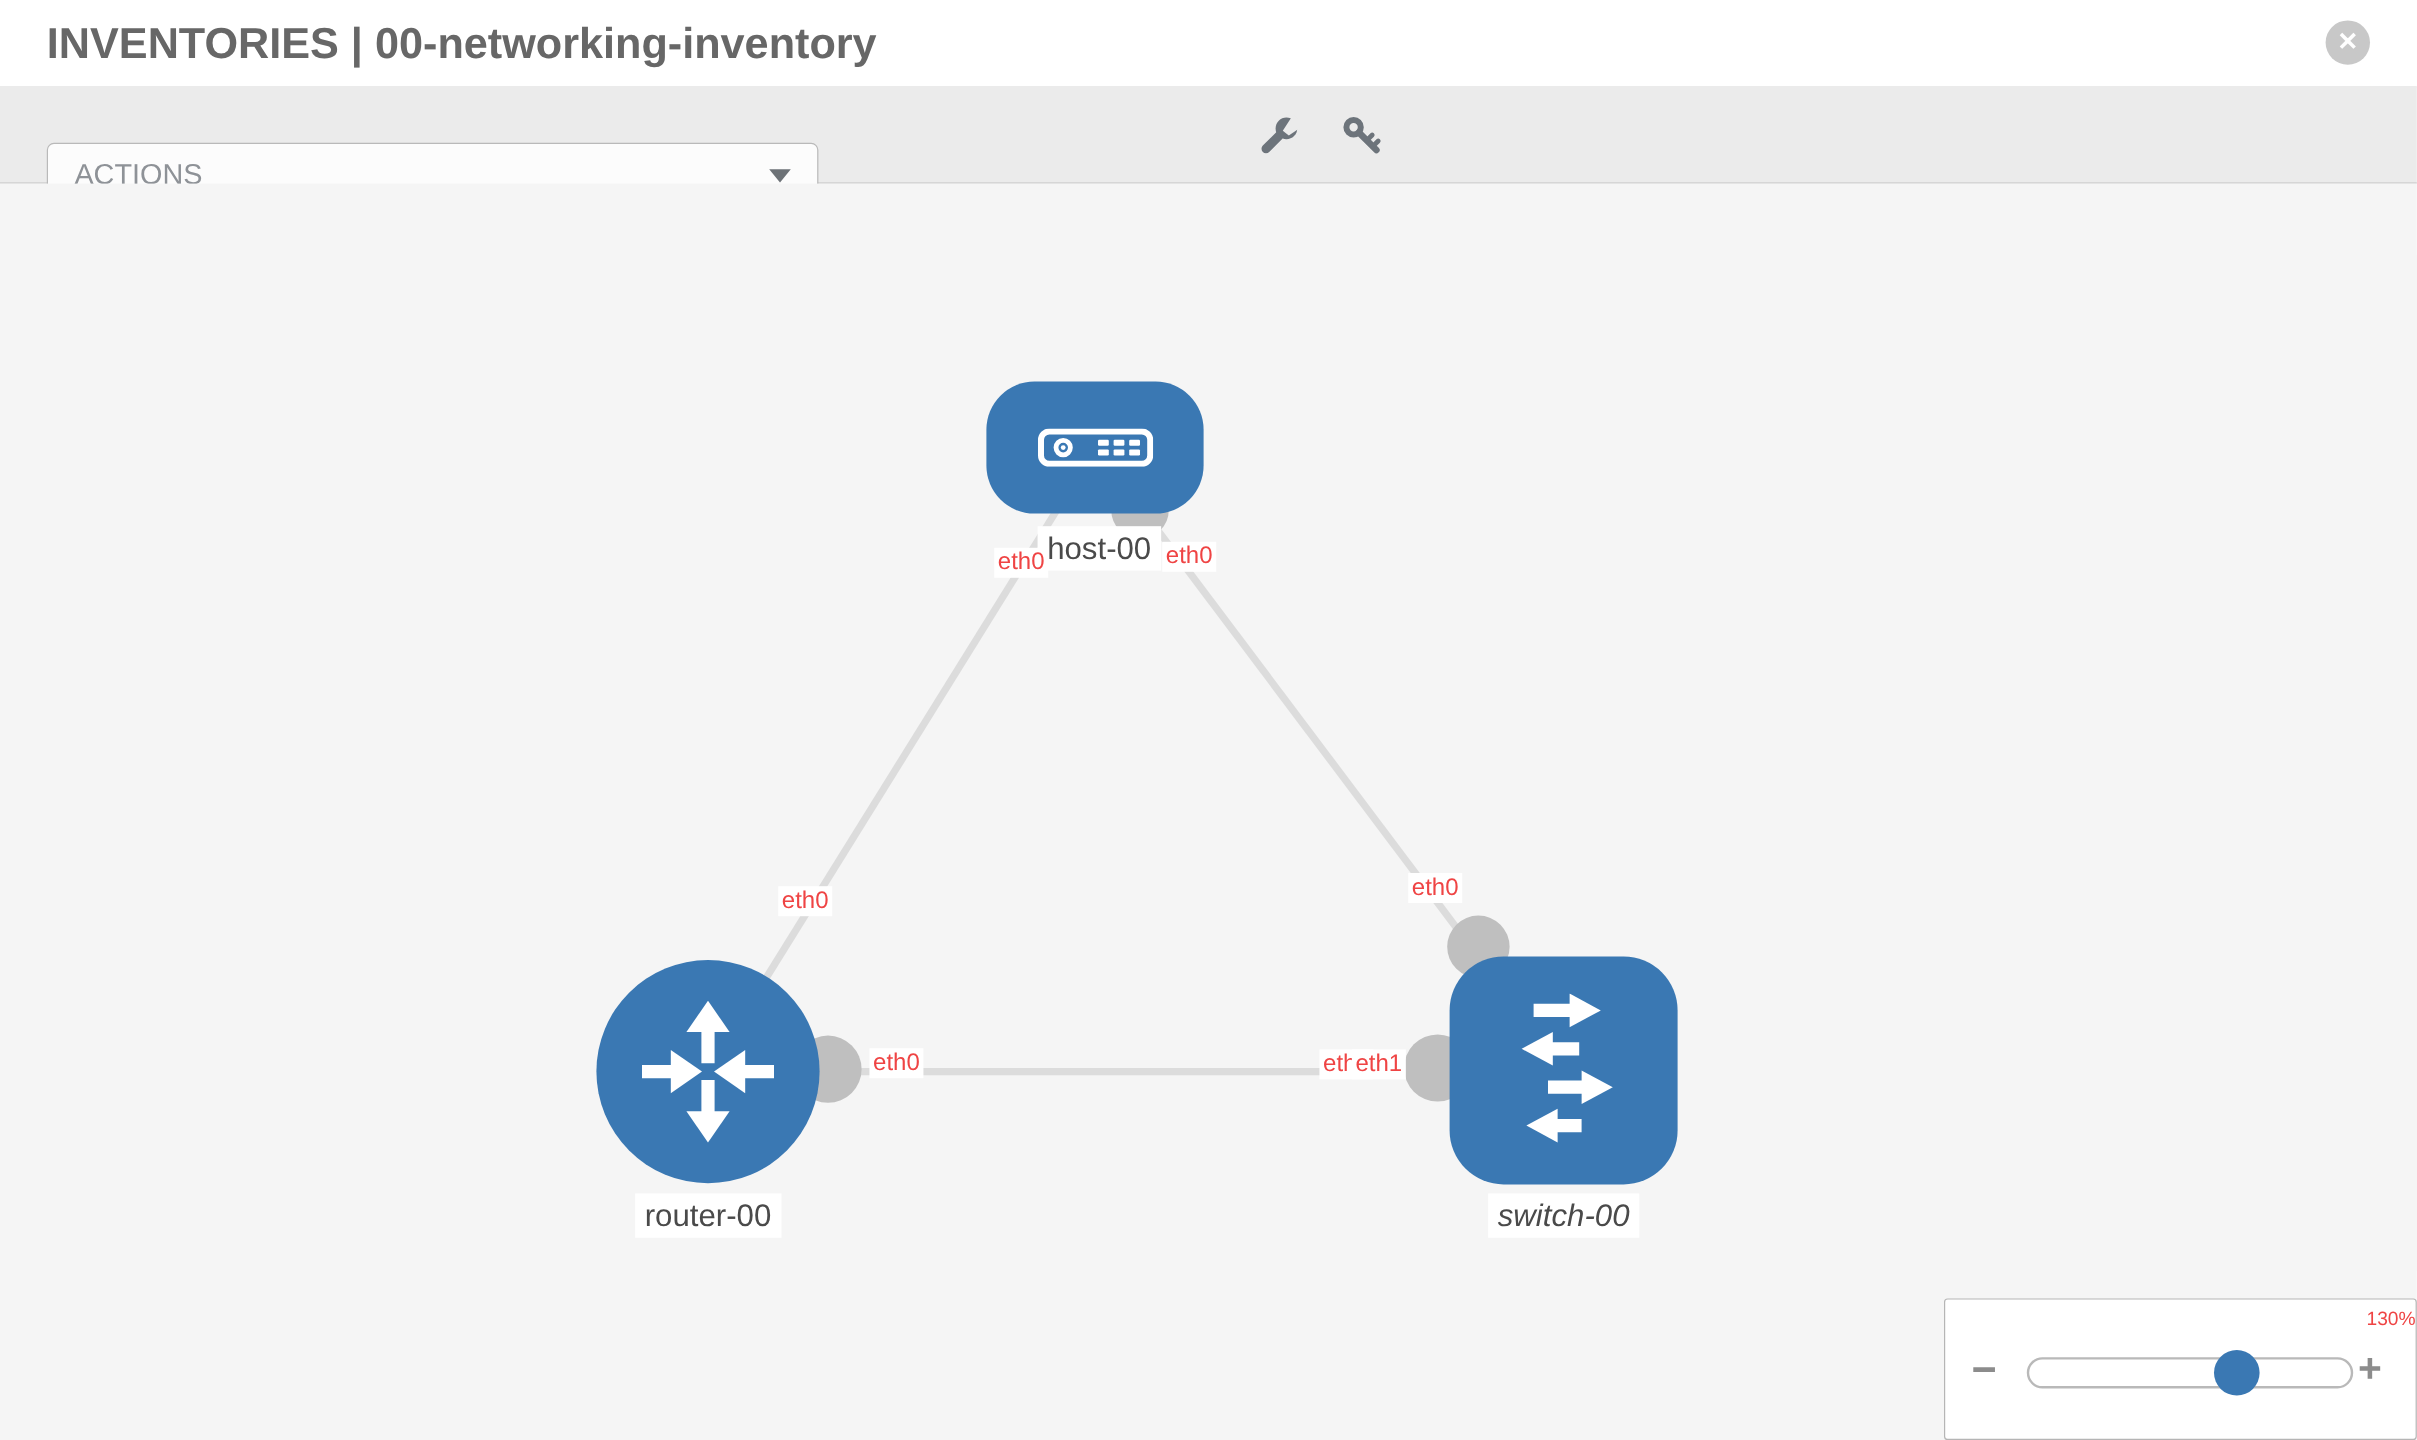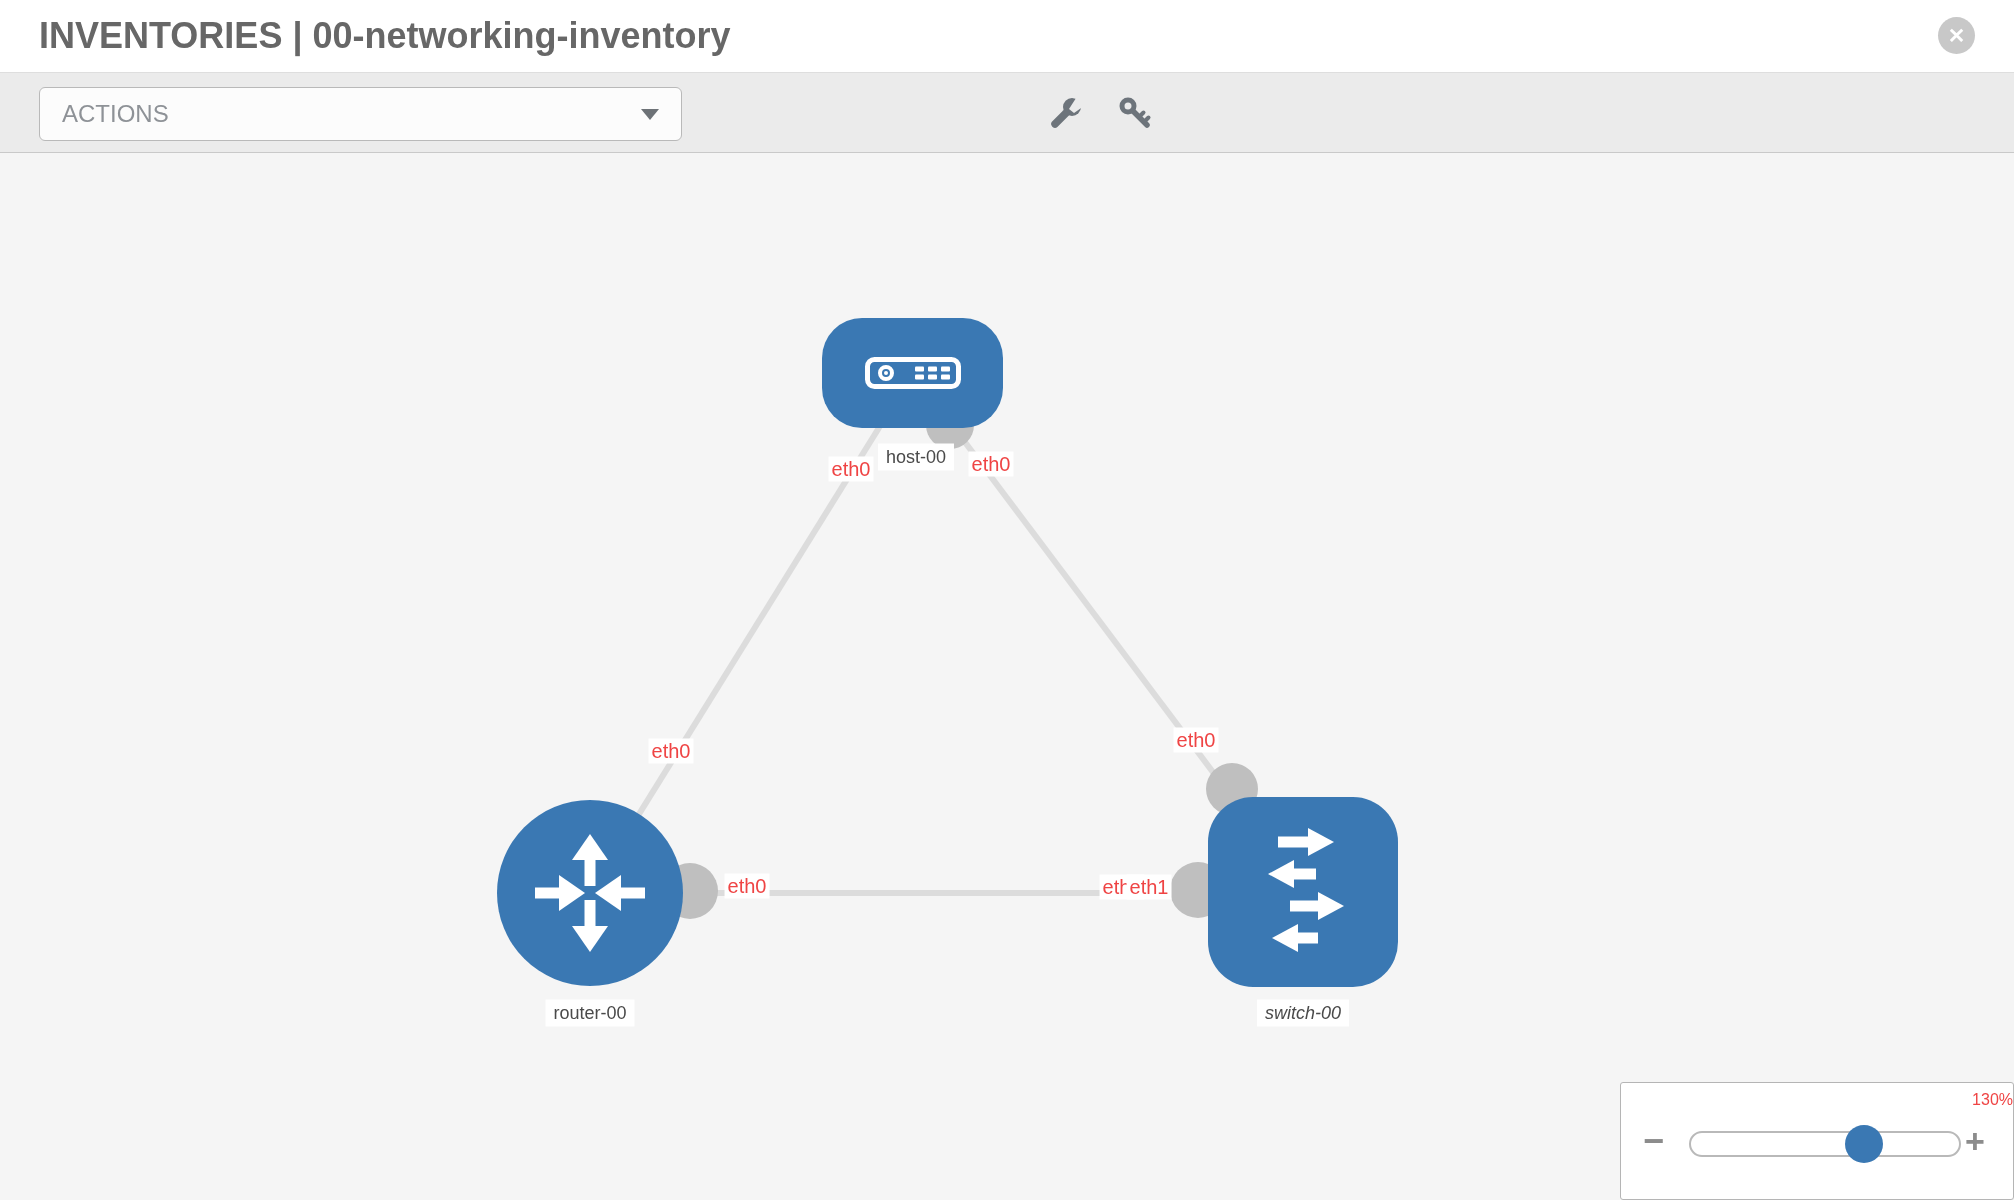--- a/index.html
+++ b/index.html
@@ -8,33 +8,33 @@
     font-family:"Liberation Sans", sans-serif;background:#ffffff;
   }
   
   .header{position:absolute;left:0;top:0;width:2014px;height:72px;background:#ffffff;border-bottom:1px solid #dedede;}
   .header-title{position:absolute;left:39px;top:0;height:72px;line-height:72px;font-size:36px;font-weight:bold;color:#676767;}
   .close-btn{position:absolute;left:1938px;top:17px;width:37px;height:37px;border-radius:50%;background:#c8c8c8;color:#ffffff;display:flex;align-items:center;justify-content:center;font-size:21px;font-weight:bold;cursor:pointer;}
   
   .toolbar{position:absolute;left:0;top:73px;width:2014px;height:79px;background:#ebebeb;border-bottom:1px solid #c9c9c9;}
   .dropdown{position:absolute;top:14px;height:54px;box-sizing:border-box;background:#fcfcfc;border:1px solid #b9b9b9;border-radius:6px;display:flex;align-items:center;padding:0 22px;font-size:24px;color:#8e9297;cursor:pointer;}
   .dropdown .caret{position:absolute;right:22px;width:0;height:0;border-left:9px solid transparent;border-right:9px solid transparent;border-top:11px solid #6d7277;}
-  .dd-actions{left:39px;width:643px;}
+  .dd-actions{left:39px;width:643px;margin-top:32px;}
   .dd-search{left:1183px;width:792px;}
   .tool-btn{position:absolute;top:21px;width:38px;height:38px;display:flex;align-items:center;justify-content:center;cursor:pointer;}
   .tool-wrench{left:1047px;}
   .tool-key{left:1115px;}
   
   .canvas{position:absolute;left:0;top:153px;width:2014px;height:1047px;background:#f5f5f5;}
   .links-svg{position:absolute;left:0;top:0;z-index:1;}
   .node{position:absolute;z-index:3;background:#3a78b3;display:flex;align-items:center;justify-content:center;cursor:pointer;}
   .node-host{left:822px;top:165px;width:181px;height:110px;border-radius:40px;}
   .node-router{left:497px;top:647px;width:186px;height:186px;border-radius:50%;}
   .node-switch{left:1208px;top:644px;width:190px;height:190px;border-radius:45px;}
-  .node-label{position:absolute;z-index:5;transform:translate(-50%,-50%);background:#ffffff;color:#4a4a4a;font-size:18px;padding:3px 8px;white-space:nowrap;}
+  .node-label{position:absolute;z-index:5;transform:translate(-50%,-50%);background:#ffffff;color:#4a4a4a;font-size:26px;padding:3px 8px;white-space:nowrap;}
   .eth{position:absolute;z-index:6;transform:translate(-50%,-50%);background:#ffffff;color:#ef4444;font-size:20px;padding:1px 3px;white-space:nowrap;}
   .eth-back{z-index:5;}
   
   .zoom-panel{position:absolute;left:1620px;top:1082px;width:394px;height:118px;box-sizing:border-box;background:#ffffff;border:1px solid #b5b5b5;border-radius:3px;z-index:10;}
   .zoom-level{position:absolute;left:0;top:8px;width:100%;text-align:right;font-size:16px;color:#ef4444;}
   .zoom-minus,.zoom-plus{position:absolute;font-weight:bold;color:#8c8c8c;cursor:pointer;line-height:1;}
   .zoom-minus{left:22px;top:40px;font-size:36px;}
   .zoom-plus{left:344px;top:41px;font-size:34px;}
   .zoom-track{position:absolute;left:68px;top:48px;width:272px;height:26px;box-sizing:border-box;border:2px solid #b9b9b9;border-radius:14px;background:#ffffff;cursor:pointer;}
   .zoom-thumb{position:absolute;left:224px;top:42px;width:38px;height:38px;border-radius:50%;background:#3a78b3;cursor:pointer;}

